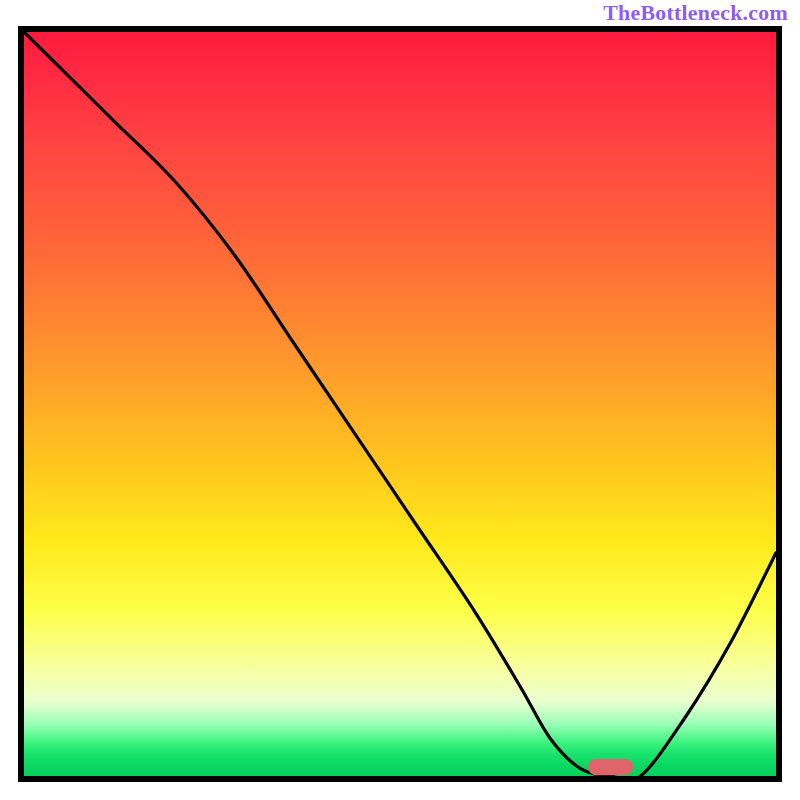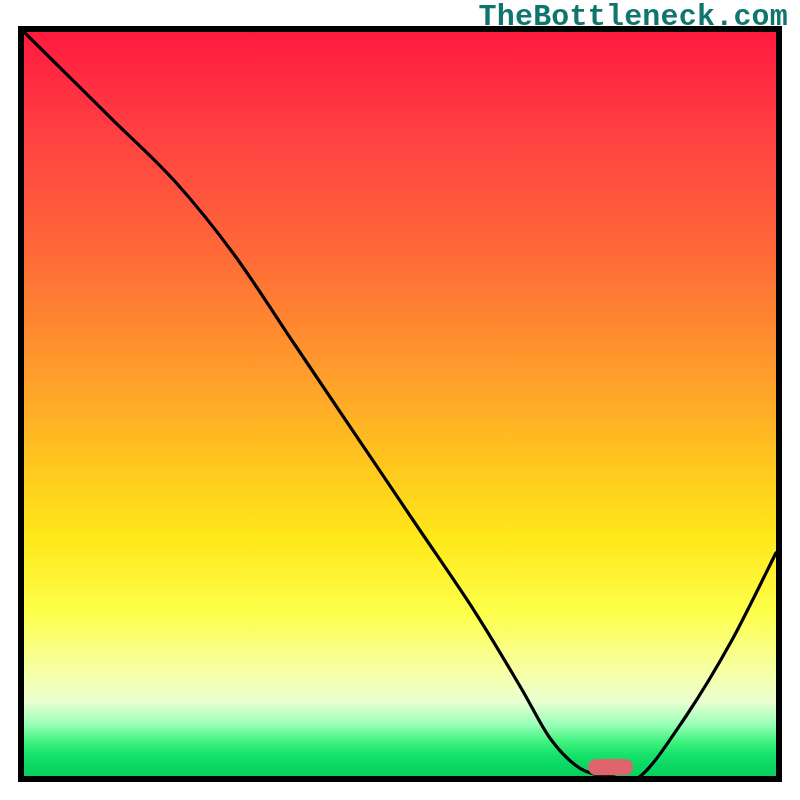--- a/index.html
+++ b/index.html
@@ -13,25 +13,25 @@
   }
   .frame {
     position: relative;
     width: 800px;
     height: 800px;
   }
   .watermark {
     position: absolute;
     top: 0;
     right: 12px;
-    font-size: 30px;
+    font-size: 22px;
     font-weight: 600;
-    color: #0f766e;
+    color: #8b5cf6;
     letter-spacing: 0.2px;
-    font-family: Liberation Mono, monospace;
+    font-family: Liberation Serif, serif;
   }
   
   .plot-wrap {
     position: absolute;
     left: 18px;
     top: 26px;
     width: 764px;   
     height: 756px;  
     border: 6px solid #000;
     box-sizing: border-box;

